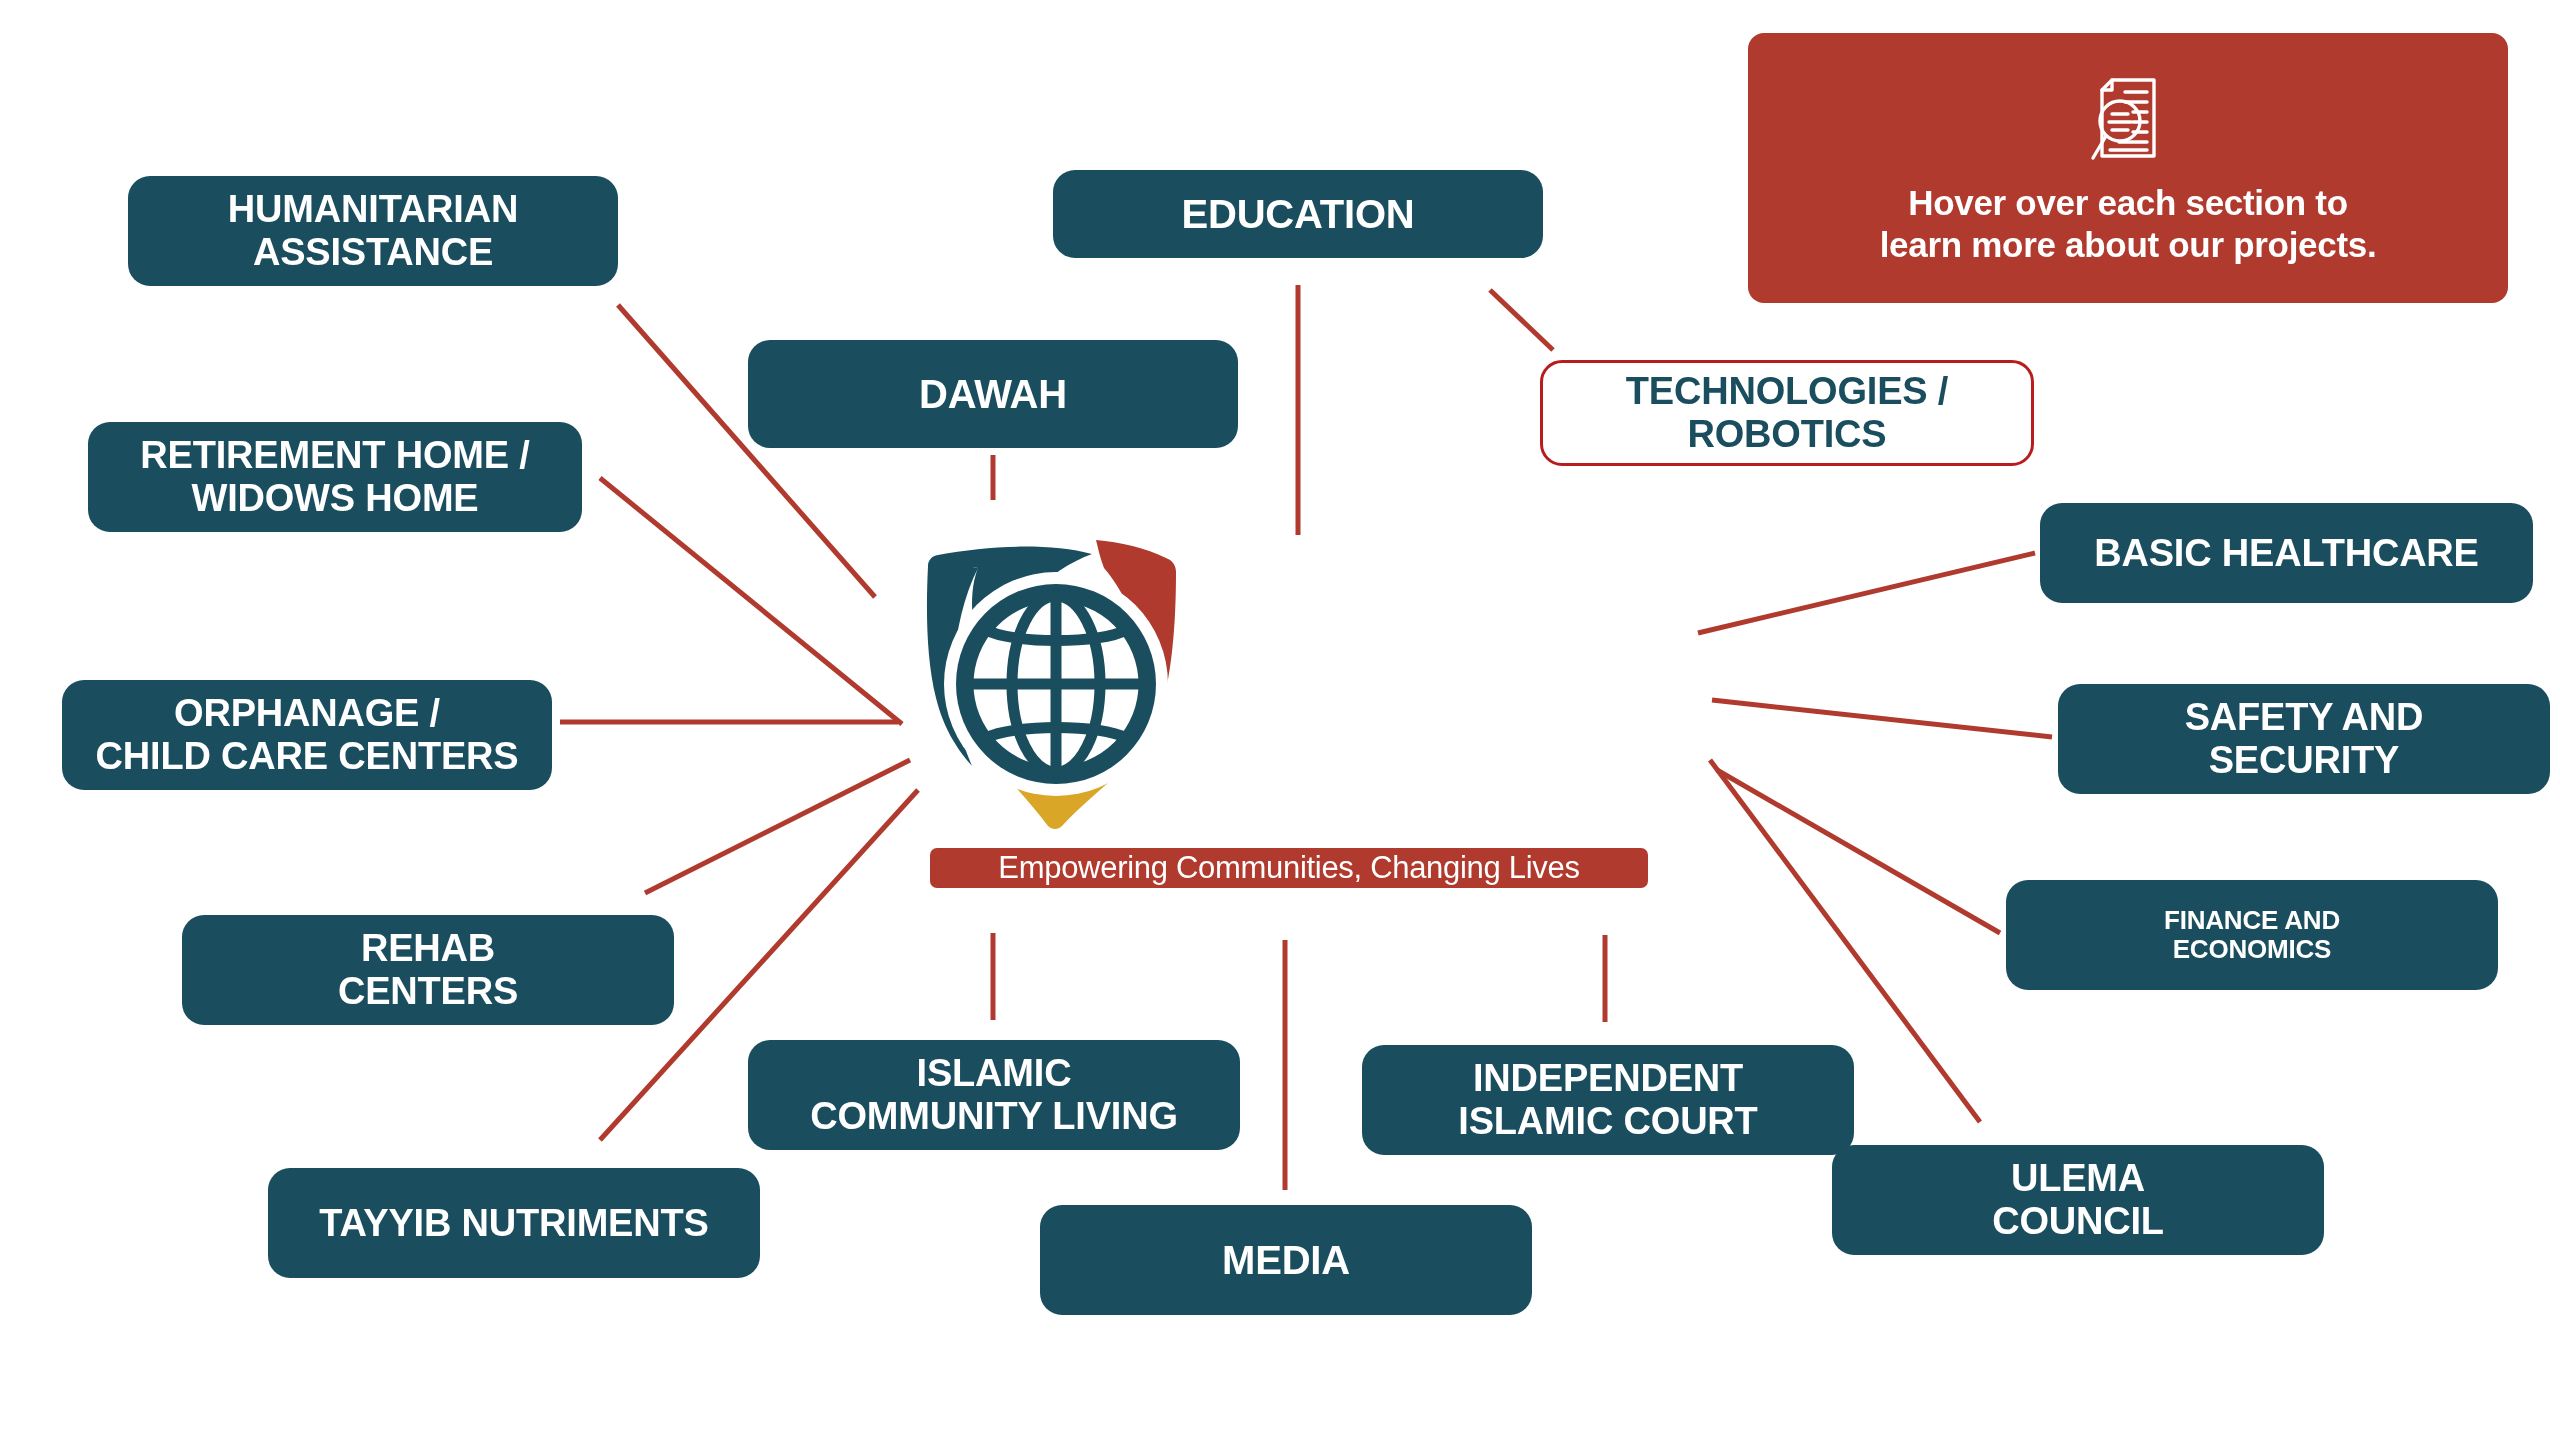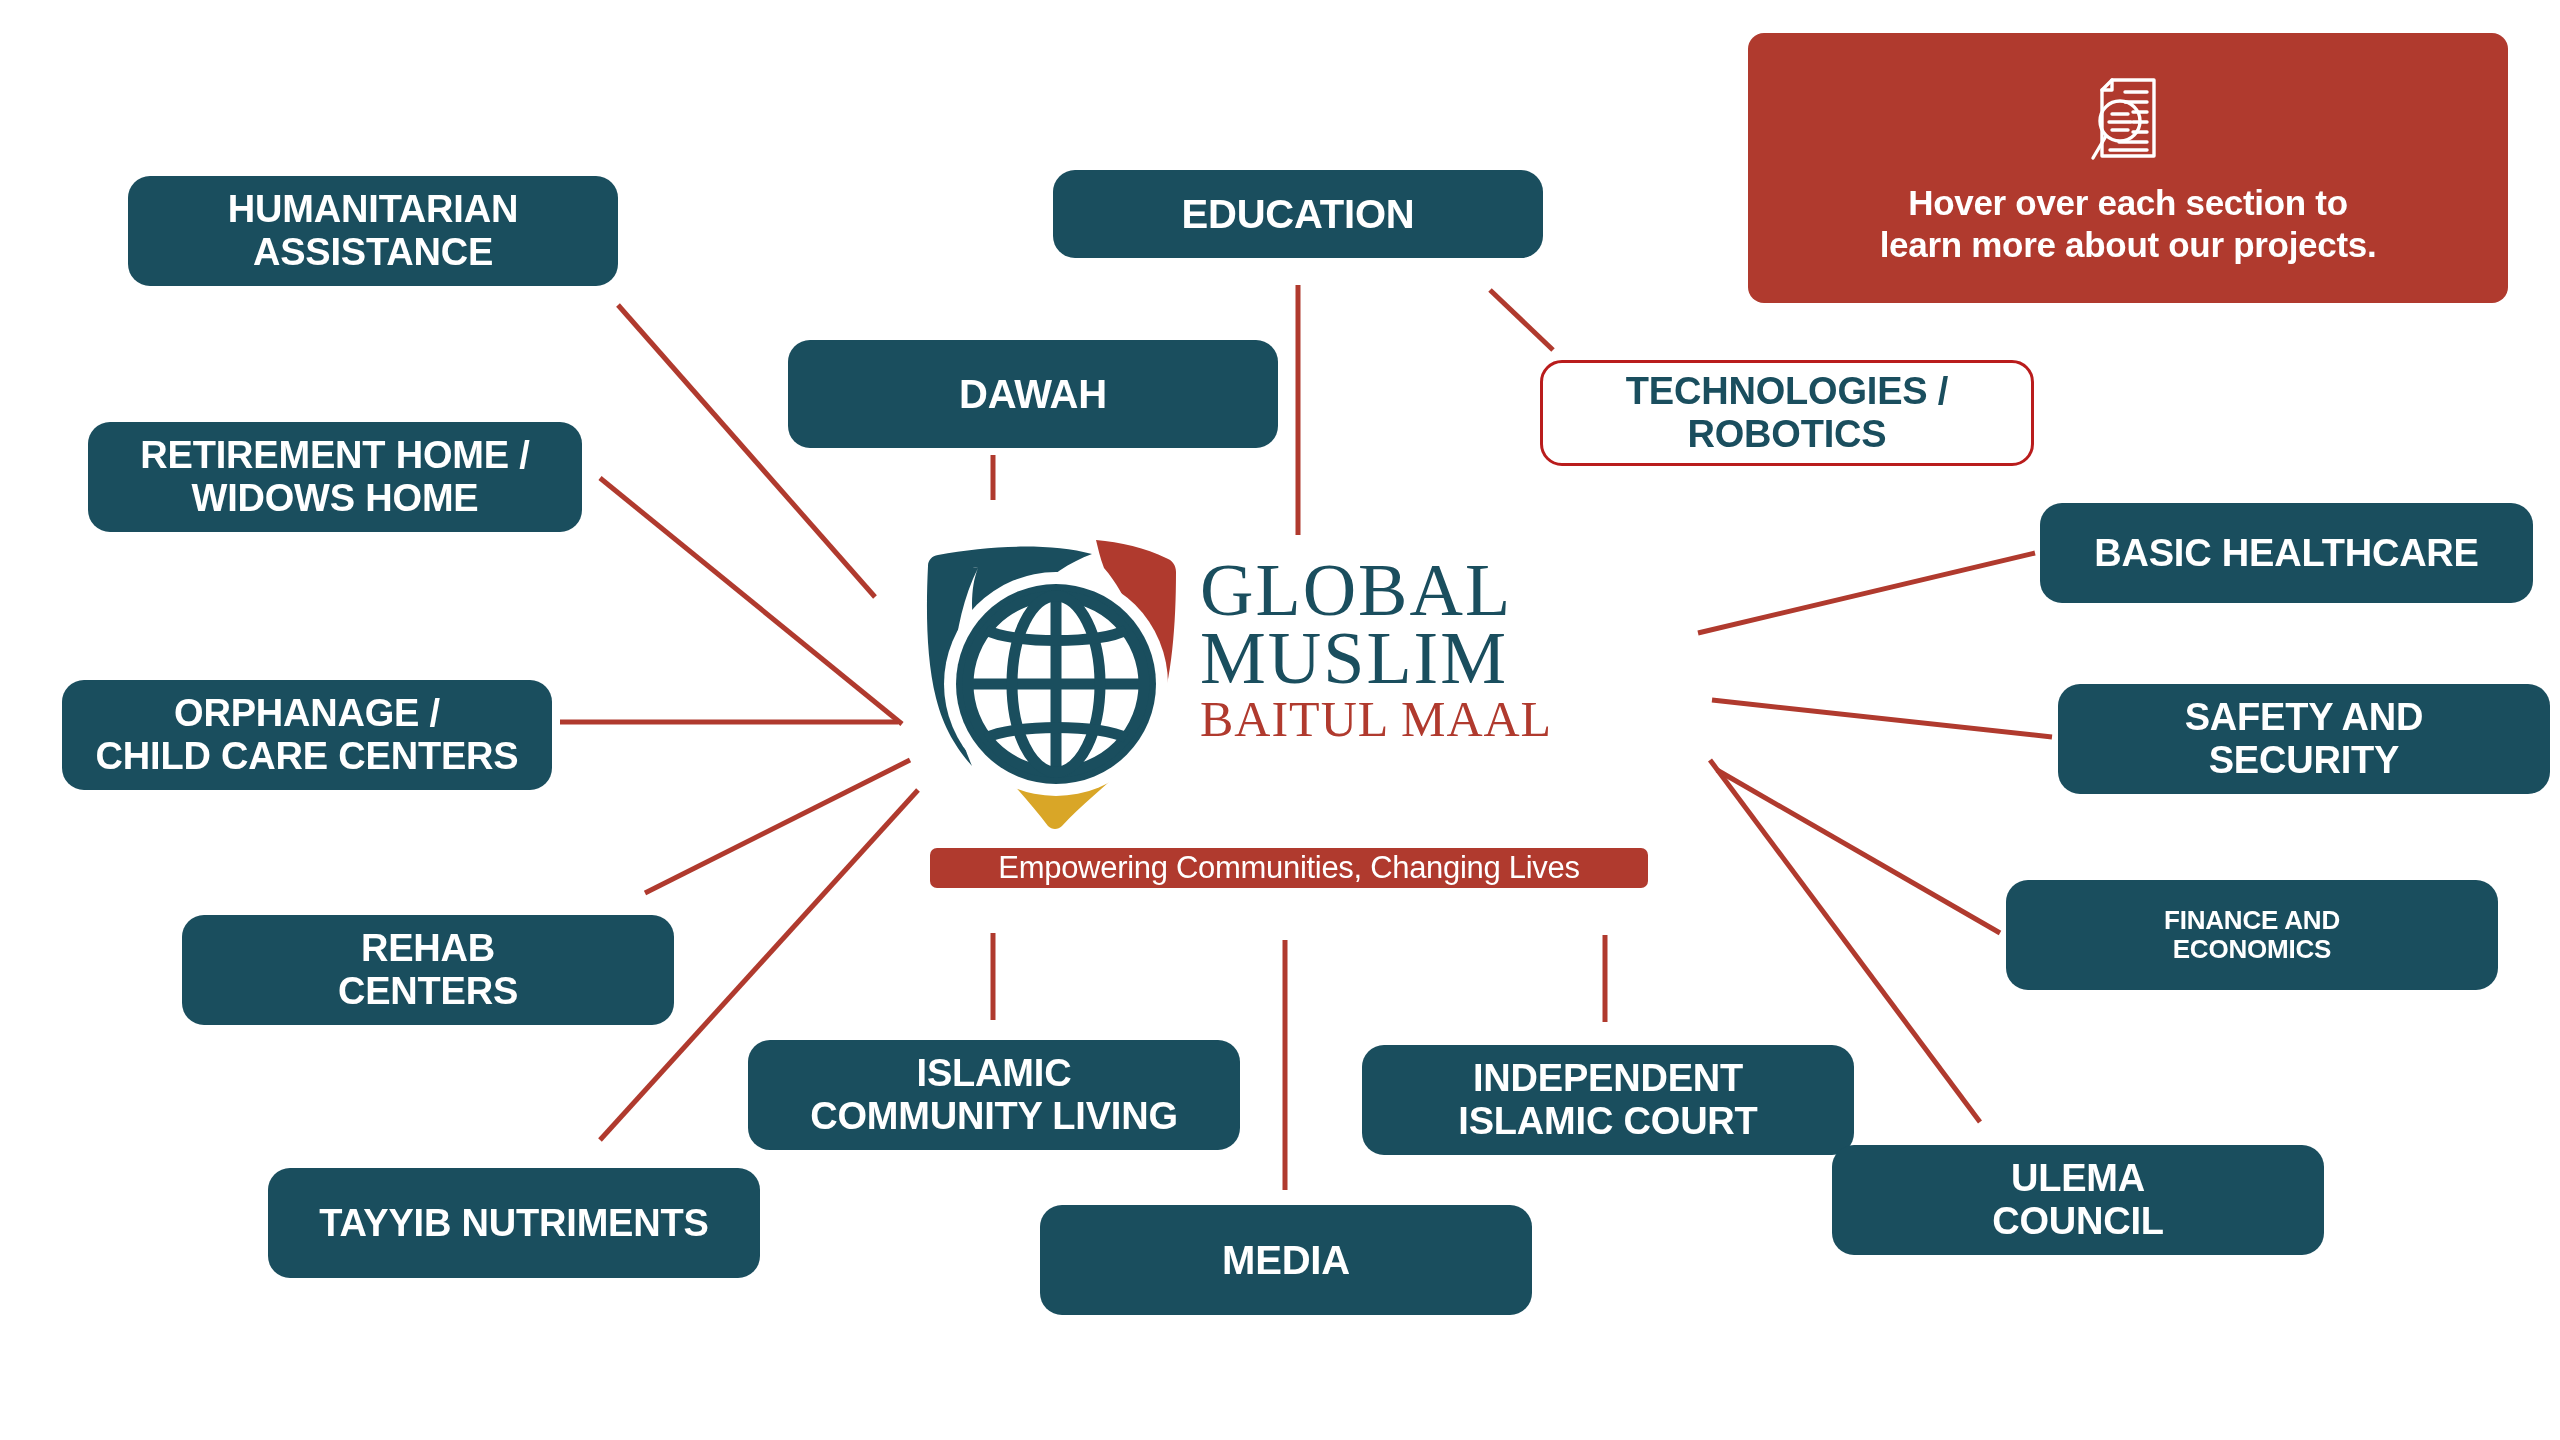--- a/index.html
+++ b/index.html
@@ -149,21 +149,21 @@
     </svg>
 
   <div id="nodes-layer">
       <div class="node" style="left: 128px; top: 176px; width: 490px; height: 110px; font-size: 38px;">
         <span style="white-space: pre-line;">HUMANITARIAN
 ASSISTANCE</span>
       </div>
       <div class="node" style="left: 1053px; top: 170px; width: 490px; height: 88px; font-size: 40px;">
         <span style="white-space: pre-line;">EDUCATION</span>
       </div>
-      <div class="node" style="left: 748px; top: 340px; width: 490px; height: 108px; font-size: 40px; margin-left: 40px;">
+      <div class="node" style="left: 748px; top: 340px; width: 490px; height: 108px; font-size: 40px;">
         <span style="white-space: pre-line;">DAWAH</span>
       </div>
       <div class="node" style="left: 88px; top: 422px; width: 494px; height: 110px; font-size: 38px;">
         <span style="white-space: pre-line;">RETIREMENT HOME  /
 WIDOWS HOME</span>
       </div>
       <div class="node highlight" style="left: 1540px; top: 360px; width: 494px; height: 106px; font-size: 38px;">
         <span style="white-space: pre-line;">TECHNOLOGIES /
 ROBOTICS</span>
       </div>
@@ -234,25 +234,20 @@
       <g stroke="#1a4e5e" fill="none" stroke-width="11">
         <circle cx="136" cy="146" r="88"></circle>
         <line x1="136" y1="58" x2="136" y2="234"></line>
         <line x1="48" y1="146" x2="224" y2="146"></line>
         <ellipse cx="136" cy="146" rx="44" ry="88"></ellipse>
         <path d="M66,92 C92,106 182,106 206,92"></path>
         <path d="M66,200 C92,186 182,186 206,200"></path>
       </g>
     </svg>
 
-    <div id="logo-word">
-      <div class="word-line" id="word-global">GLOBAL</div>
-      <div class="word-line" id="word-muslim">MUSLIM</div>
-      <div class="word-line" id="word-baitul">BAITUL MAAL</div>
-    </div>
 
     <div id="tagline">Empowering Communities, Changing Lives</div>
   </div>
 
   <div id="hover-card">
     <svg id="hover-icon" width="92" height="98" viewBox="0 0 92 98">
       <g fill="none" stroke="#ffffff" stroke-width="3.4" stroke-linecap="round" stroke-linejoin="round">
         <path d="M30,10 L72,10 L72,86 L20,86 L20,20 Z"></path>
         <path d="M30,10 L30,20 L20,20"></path>
         <line x1="43" y1="22" x2="65" y2="22"></line>

